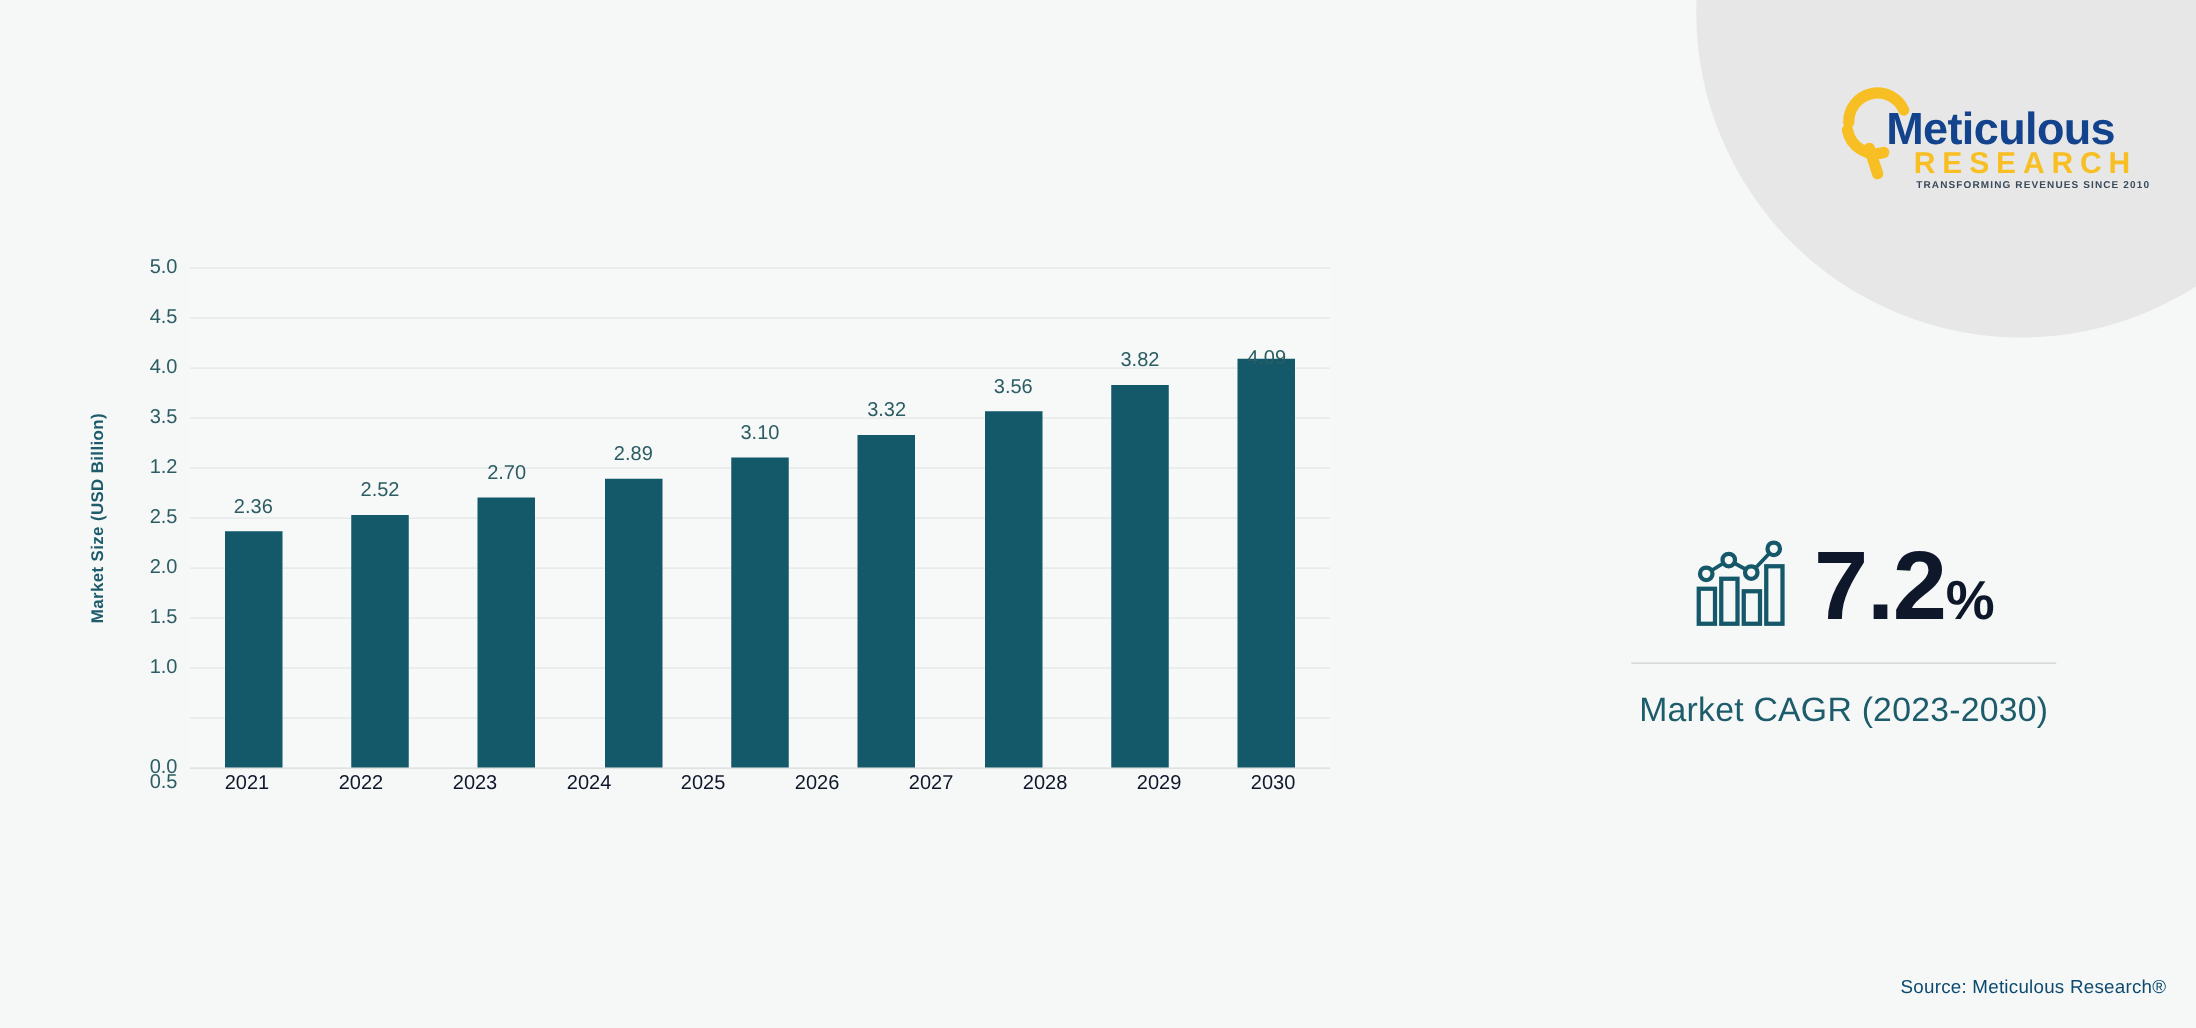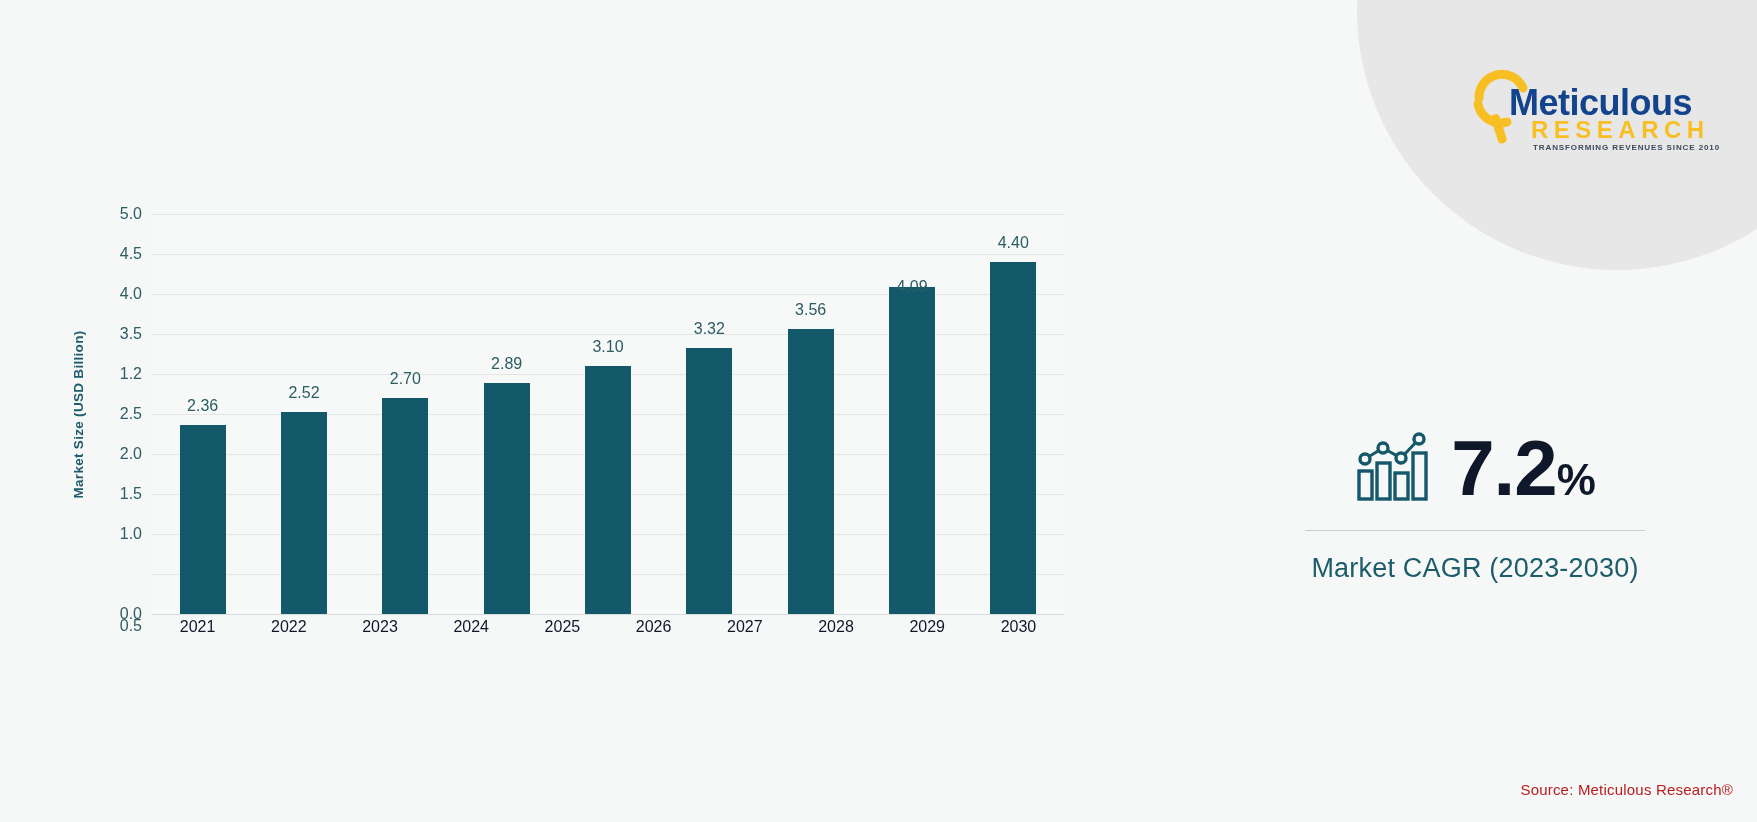--- a/index.html
+++ b/index.html
@@ -224,21 +224,21 @@
     letter-spacing: 0.2px;
     white-space: nowrap;
   }
 
   
   .source {
     position: absolute;
     right: 24px;
     bottom: 24px;
     font-size: 15px;
-    color: #b91c1c;
+    color: #0c4a6e;
     letter-spacing: 0.2px;
   }
 </style>
 </head>
 <body>
 
 <div id="root">
 
   <div class="corner-circle"></div>
 
@@ -317,26 +317,26 @@
             </div>
             <div class="bar-slot">
               <div class="bar-value" style="bottom: 275.6px;">3.32</div>
               <div class="bar" style="height: 265.6px; background: rgb(19, 89, 106);"></div>
             </div>
             <div class="bar-slot">
               <div class="bar-value" style="bottom: 294.8px;">3.56</div>
               <div class="bar" style="height: 284.8px; background: rgb(19, 89, 106);"></div>
             </div>
             <div class="bar-slot">
+              <div class="bar-value" style="bottom: 315.6px;">3.82</div>
+              <div class="bar" style="height: 305.6px; background: rgb(19, 89, 106);"></div>
+            </div>
+            <div class="bar-slot">
               <div class="bar-value" style="bottom: 318px; text-align: center;">4.09</div>
               <div class="bar" style="height: 327.2px; background: rgb(19, 89, 106);"></div>
-            </div>
-            <div class="bar-slot">
-              <div class="bar-value" style="bottom: 362px;">4.40</div>
-              <div class="bar" style="height: 352px; background: rgb(19, 89, 106);"></div>
             </div>
           </div>
       </div>
 
       <div class="x-labels" id="xlabels">
           <div class="x-label">2021</div>
           <div class="x-label">2022</div>
           <div class="x-label">2023</div>
           <div class="x-label">2024</div>
           <div class="x-label">2025</div>

